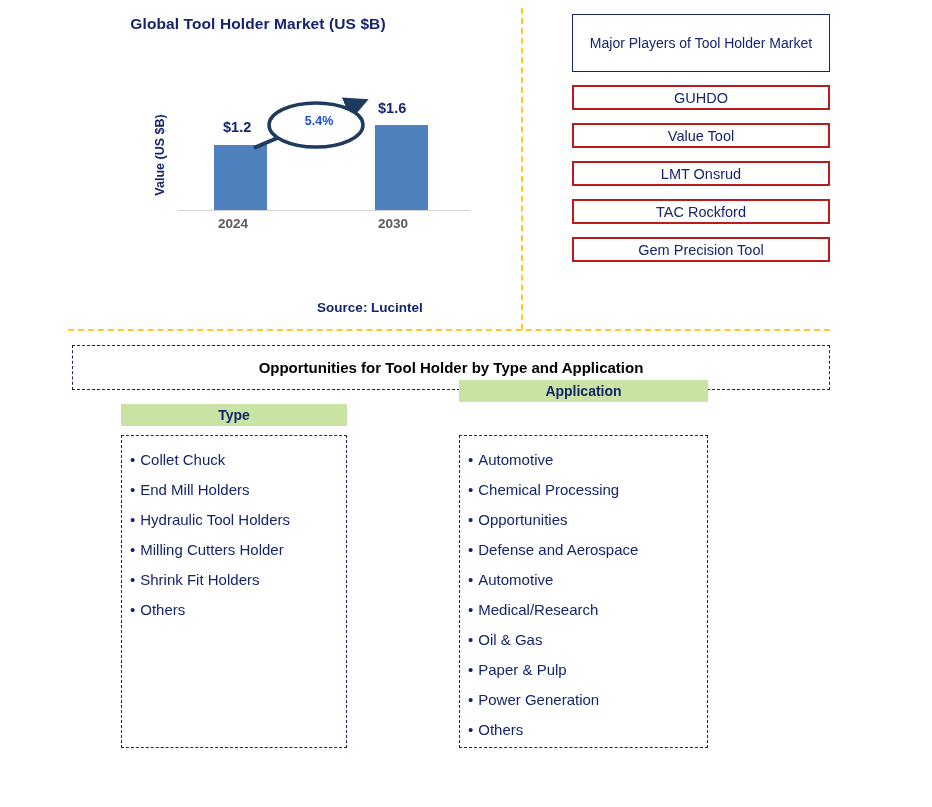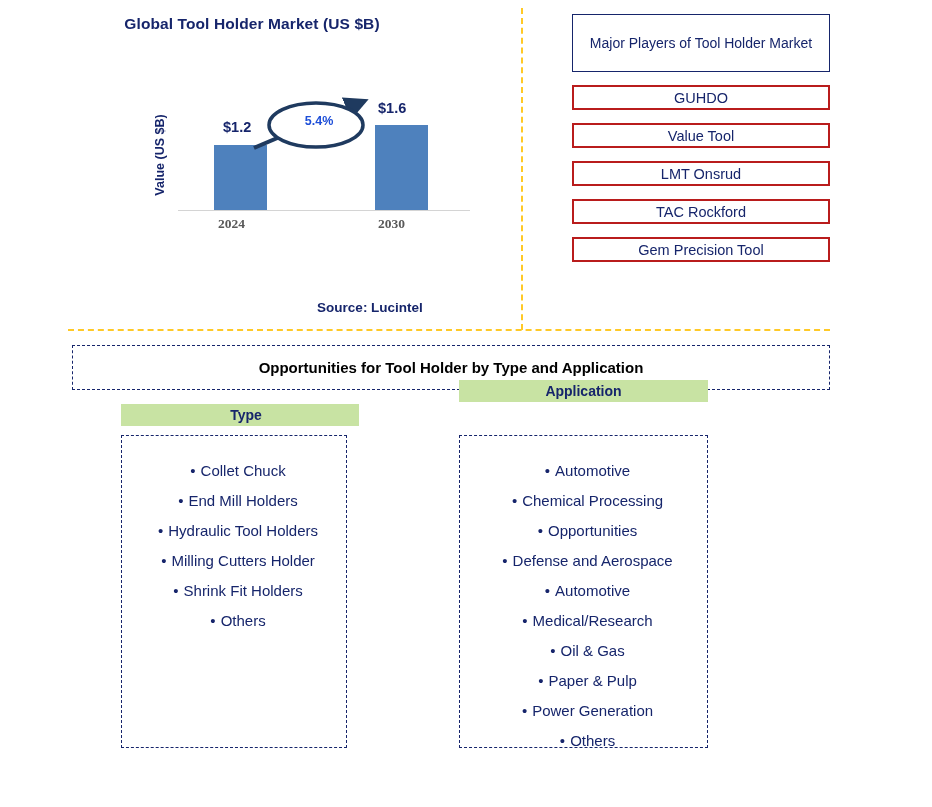--- a/index.html
+++ b/index.html
@@ -37,21 +37,21 @@
   
   #chart-panel {
     position: absolute;
     left: 0;
     top: 0;
     width: 520px;
     height: 330px;
   }
   #chart-title {
     position: absolute;
-    left: 2px;
+    left: 8px;
     top: 15px;
     width: 500px;
     text-align: center;
     font-size: 15.5px;
     font-weight: bold;
     color: #16256B;
     letter-spacing: 0.1px;
   }
   #y-axis-label {
     position: absolute;
@@ -100,21 +100,20 @@
   #bar-value-2024 { left: 223px; top: 119px; }
   #bar-value-2030 { left: 378px; top: 100px; }
 
   .axis-tick-label {
     position: absolute;
     top: 216px;
     font-size: 13.5px;
     font-weight: bold;
     color: #595959;
     white-space: nowrap;
-    font-family: Liberation Serif, serif;
   }
   #tick-2024 { left: 218px; }
   #tick-2030 { left: 378px; }
 
   #cagr-overlay {
     position: absolute;
     left: 250px;
     top: 90px;
     width: 150px;
     height: 75px;
@@ -195,39 +194,38 @@
     position: absolute;
     height: 22px;
     background: #C8E3A3;
     display: flex;
     align-items: center;
     justify-content: center;
     font-size: 14px;
     font-weight: bold;
     color: #16256B;
   }
-  #type-header { left: 121px; top: 404px; width: 226px; padding-left: 12px; }
+  #type-header { left: 121px; top: 404px; width: 226px; }
   #application-header { left: 459px; top: 380px; width: 249px; }
 
   .column-box {
     position: absolute;
     top: 435px;
     height: 313px;
     border: 1.5px dashed #16256B;
     box-sizing: border-box;
     padding: 9px 0 0 8px;
   }
   #type-box { left: 121px; width: 226px; }
   #application-box { left: 459px; width: 249px; }
 
   .column-list {
     list-style: none;
-    margin: 11px;
+    margin: 0;
     padding: 0;
-    text-align: center;
   }
   .column-list li {
     font-size: 15px;
     color: #16256B;
     line-height: 30px;
     white-space: nowrap;
   }
   .column-list li::before {
     content: "\2022";
     margin-right: 5px;

